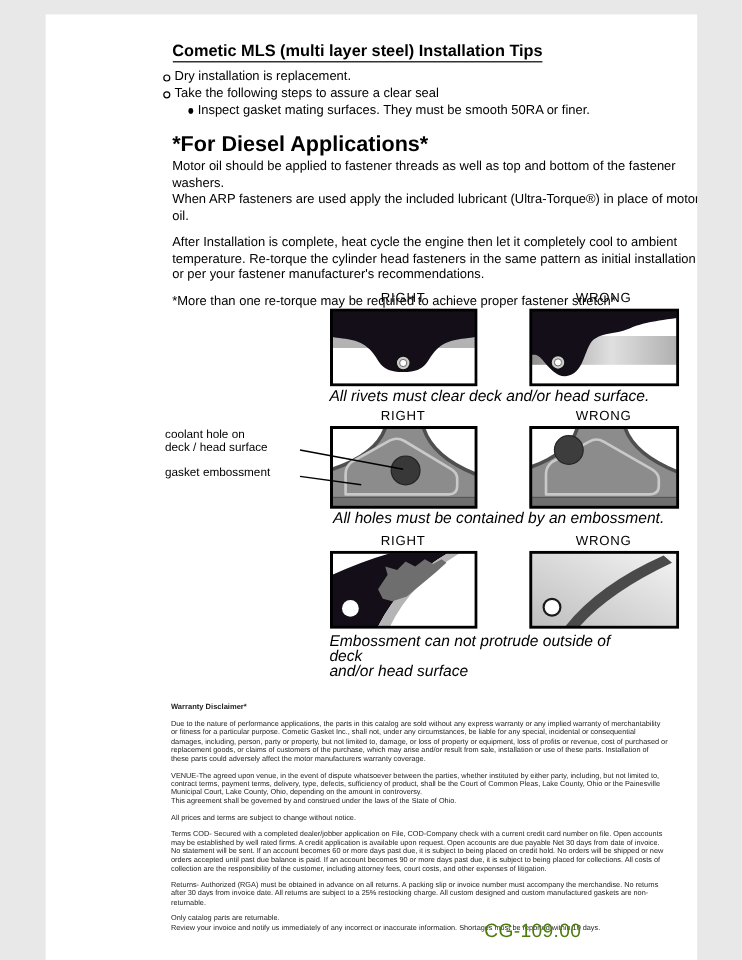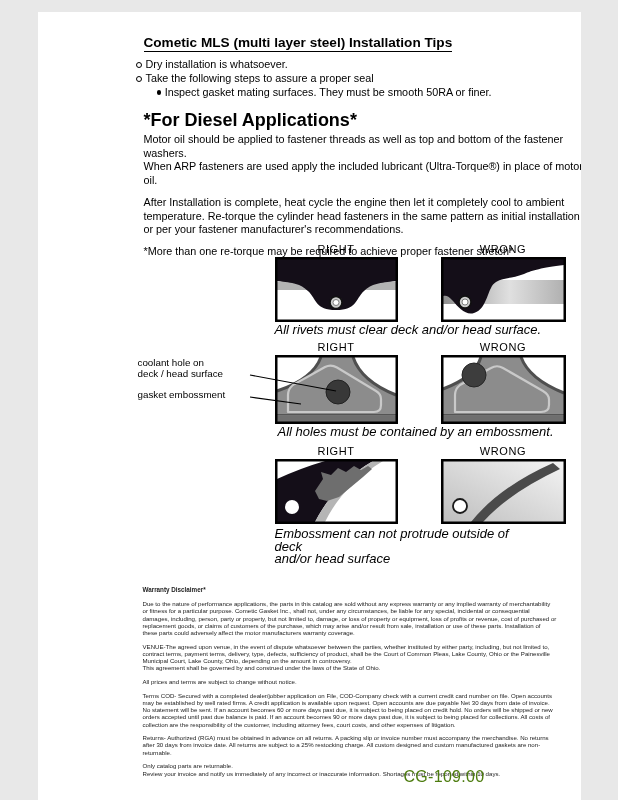--- a/index.html
+++ b/index.html
@@ -49,25 +49,25 @@
 <body>
 
 <div class="page">
 
   <div class="text-block">
     <p class="title-row"><span class="doc-title">Cometic MLS (multi layer steel) Installation Tips</span></p>
 
     <ul class="tips-list">
       <li class="tip-item">
         <span class="marker-circle"></span>
-        <span>Dry installation is whatsoever.</span>
+        <span>Dry installation is replacement.</span>
       </li>
       <li class="tip-item">
         <span class="marker-circle"></span>
-        <span>Take the following steps to assure a proper seal</span>
+        <span>Take the following steps to assure a clear seal</span>
       </li>
       <li>
         <ul class="sub-list">
           <li class="tip-item">
             <span class="marker-dot"></span>
             <span>Inspect gasket mating surfaces.  They must be smooth 50RA or finer.</span>
           </li>
         </ul>
       </li>
     </ul>

